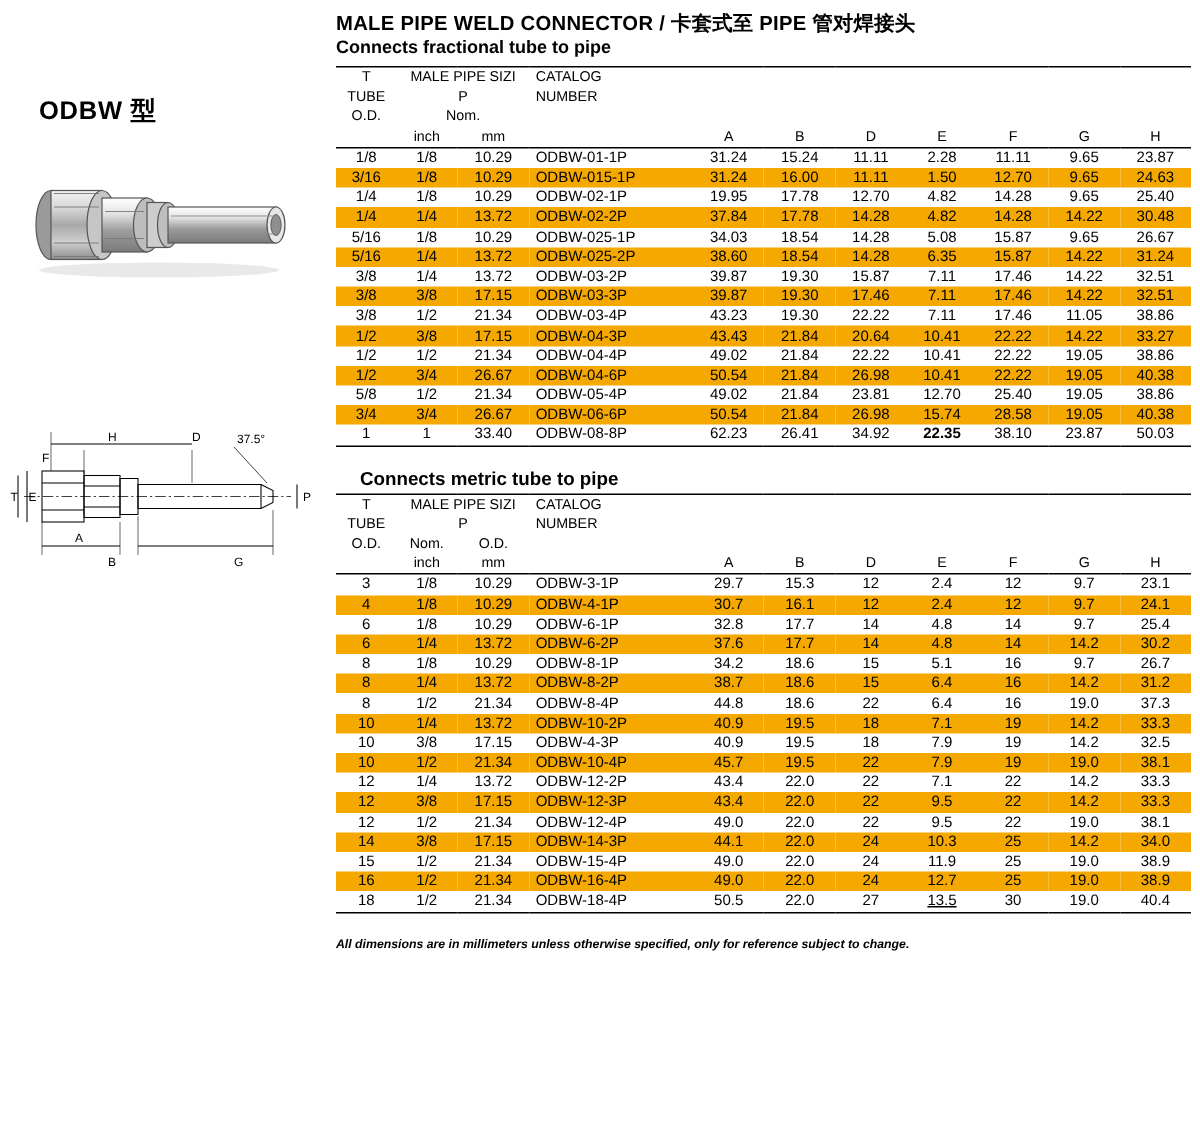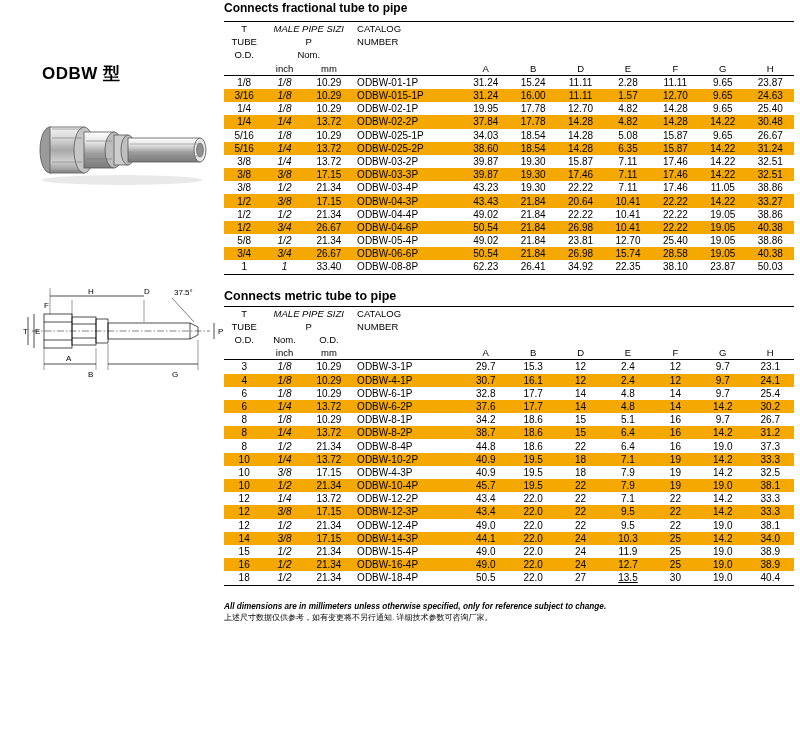--- a/index.html
+++ b/index.html
@@ -6,21 +6,21 @@
   body{
     width:800px;height:756px;
     background:#fff;
     font-family:"Liberation Sans", sans-serif;
     color:#000;
     overflow:hidden;
   }
   .page{position:relative;width:800px;height:756px;}
 
   
-  .left{position:absolute;left:16px;top:0;width:222px;height:540px;}
+  .left{position:absolute;left:0;top:0;width:222px;height:540px;}
   .model-title{
     position:absolute;left:26px;top:62px;
     font-size:17px;font-weight:bold;letter-spacing:.5px;
   }
   .iso-wrap{position:absolute;left:6px;top:88px;width:210px;height:120px;}
   .dim-wrap{position:absolute;left:6px;top:278px;width:212px;height:110px;}
 
   
   .right{position:absolute;left:224px;top:0;width:576px;}
   .main-title{
@@ -45,21 +45,21 @@
     font-weight:normal;
   }
   .hdr td{font-size:9.5px;line-height:11px;}
   .hrule{border-top:1px solid #000;}
   .hrule-b{border-bottom:1px solid #000;}
   tr.row td{font-size:10px;}
   tr.alt td{background:#f5a800;}
   .cat{text-align:left;padding-left:4px;}
 
   .col-t{width:40px;}
-  .col-in{width:40px;font-style:italic;}
+  .col-in{width:40px;}
   .col-mm{width:48px;}
   .col-cat{width:104px;}
   .col-d{width:47px;}
 
   .tbl-wrap{position:relative;}
 
   .footnote{
     font-size:8.2px;font-style:italic;font-weight:bold;line-height:10px;
     margin-top:16px;
   }
@@ -170,20 +170,21 @@
           <text x="44" y="83">A</text>
           <text x="66" y="99">B</text>
           <text x="150" y="99">G</text>
         </g>
       </svg>
     </div>
   </div>
 
   <div class="right">
 
+    <div class="main-title">MALE PIPE WELD CONNECTOR /   卡套式至 PIPE 管对焊接头</div>
     <div class="sub-title">Connects fractional tube to pipe</div>
 
     <div class="tbl-wrap" style="margin-top:6px;">
       <table>
         <tbody>
           <tr class="hdr">
             <td class="col-t hrule">T</td>
             <td class="col-in hrule" colspan="2">MALE PIPE SIZI</td>
             <td class="col-cat hrule" style="text-align:left;padding-left:4px;">CATALOG</td>
             <td class="col-d hrule"></td>
@@ -235,21 +236,21 @@
               <td class="col-d">23.87</td>
             </tr>
             <tr class="row alt">
               <td class="col-t">3/16</td>
               <td class="col-in">1/8</td>
               <td class="col-mm">10.29</td>
               <td class="col-cat cat">ODBW-015-1P</td>
               <td class="col-d">31.24</td>
               <td class="col-d">16.00</td>
               <td class="col-d">11.11</td>
-              <td class="col-d">1.57</td>
+              <td class="col-d">1.50</td>
               <td class="col-d">12.70</td>
               <td class="col-d">9.65</td>
               <td class="col-d">24.63</td>
             </tr>
             <tr class="row">
               <td class="col-t">1/4</td>
               <td class="col-in">1/8</td>
               <td class="col-mm">10.29</td>
               <td class="col-cat cat">ODBW-02-1P</td>
               <td class="col-d">19.95</td>
@@ -404,30 +405,30 @@
               <td class="col-d">40.38</td>
             </tr>
             <tr class="row">
               <td class="col-t" style="border-bottom: 1px solid rgb(0, 0, 0);">1</td>
               <td class="col-in" style="border-bottom: 1px solid rgb(0, 0, 0);">1</td>
               <td class="col-mm" style="border-bottom: 1px solid rgb(0, 0, 0);">33.40</td>
               <td class="col-cat cat" style="border-bottom: 1px solid rgb(0, 0, 0);">ODBW-08-8P</td>
               <td class="col-d" style="border-bottom: 1px solid rgb(0, 0, 0);">62.23</td>
               <td class="col-d" style="border-bottom: 1px solid rgb(0, 0, 0);">26.41</td>
               <td class="col-d" style="border-bottom: 1px solid rgb(0, 0, 0);">34.92</td>
-              <td class="col-d" style="border-bottom: 1px solid rgb(0, 0, 0);">22.35</td>
+              <td class="col-d" style="border-bottom: 1px solid rgb(0, 0, 0); font-weight: bold;">22.35</td>
               <td class="col-d" style="border-bottom: 1px solid rgb(0, 0, 0);">38.10</td>
               <td class="col-d" style="border-bottom: 1px solid rgb(0, 0, 0);">23.87</td>
               <td class="col-d" style="border-bottom: 1px solid rgb(0, 0, 0);">50.03</td>
             </tr>
           </tbody>
       </table>
     </div>
 
-    <div class="section-title" style="margin-top:14px;">Connects metric tube to pipe</div>
+    <div class="section-title" style="margin-top:14px;margin-left:16px;">Connects metric tube to pipe</div>
 
     <div class="tbl-wrap">
       <table>
         <tbody>
           <tr class="hdr">
             <td class="col-t hrule">T</td>
             <td class="col-in hrule" colspan="2">MALE PIPE SIZI</td>
             <td class="col-cat hrule" style="text-align:left;padding-left:4px;">CATALOG</td>
             <td class="col-d hrule"></td>
             <td class="col-d hrule"></td>
@@ -684,16 +685,15 @@
               <td class="col-d" style="border-bottom: 1px solid rgb(0, 0, 0); text-decoration: underline;">13.5</td>
               <td class="col-d" style="border-bottom: 1px solid rgb(0, 0, 0);">30</td>
               <td class="col-d" style="border-bottom: 1px solid rgb(0, 0, 0);">19.0</td>
               <td class="col-d" style="border-bottom: 1px solid rgb(0, 0, 0);">40.4</td>
             </tr>
           </tbody>
       </table>
     </div>
 
     <div class="footnote">All dimensions are in millimeters unless otherwise specified, only for reference subject to change.</div>
-    <div class="footnote2">上述尺寸数据仅供参考，如有变更将不另行通知. 详细技术参数可咨询厂家。</div>
 
   </div>
 </div>
 
 </body></html>

